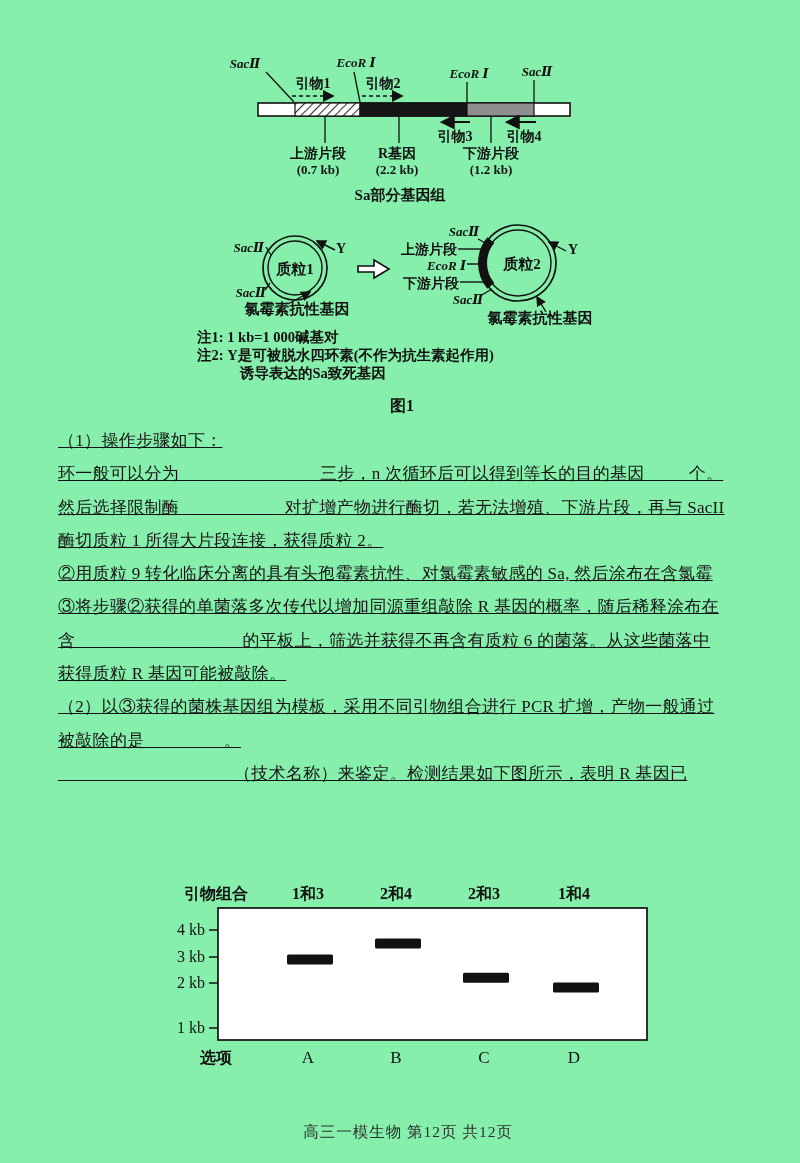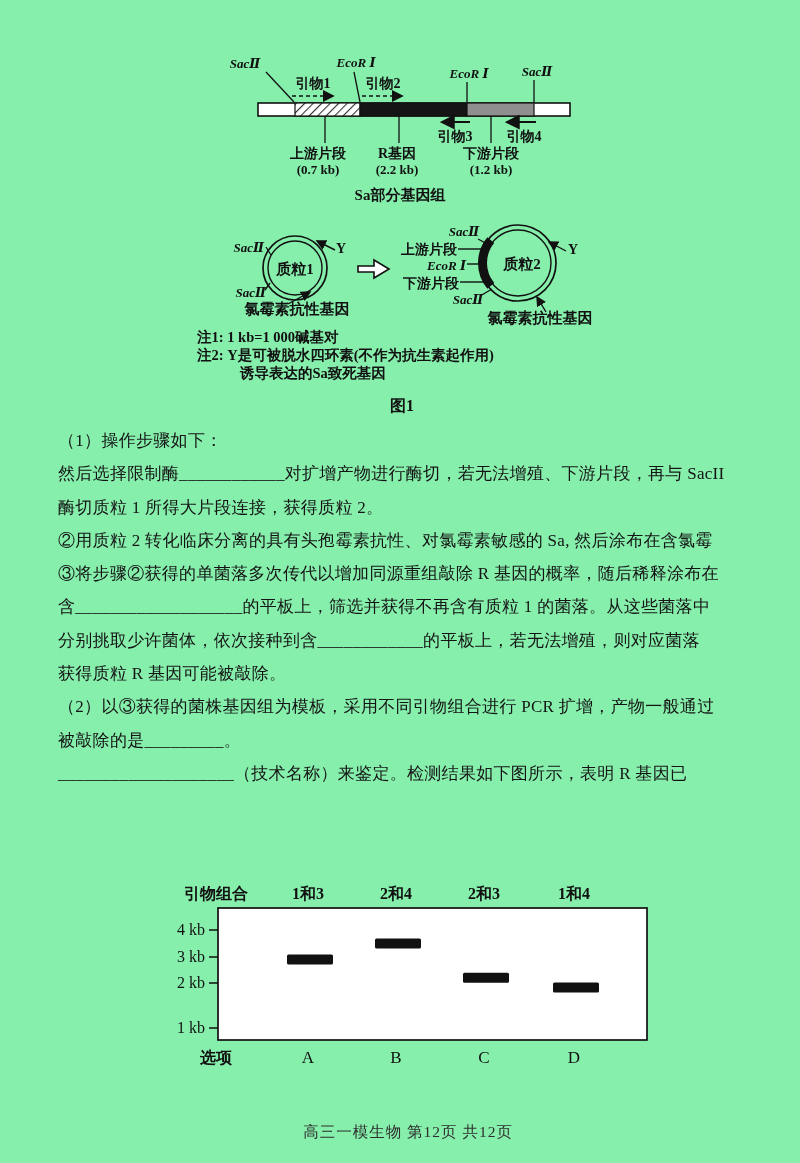--- a/index.html
+++ b/index.html
@@ -14,21 +14,21 @@
     padding-left:16px;
   }
   svg text{fill:#111;}
   .fig-cn{font-family:"Liberation Serif","DejaVu Serif",serif;font-weight:bold;font-size:14px;}
   .fig-cn-lg{font-family:"Liberation Serif","DejaVu Serif",serif;font-weight:bold;font-size:15px;}
   .fig-enz{font-family:"Liberation Serif","DejaVu Serif",serif;font-weight:bold;font-style:italic;font-size:13px;}
   .fig-size{font-family:"Liberation Serif","DejaVu Serif",serif;font-weight:bold;font-size:13px;}
   .fig-note{font-family:"Liberation Serif","DejaVu Serif",serif;font-weight:bold;font-size:14.5px;}
   .body-text{
     position:absolute;left:58px;top:424px;width:706px;
-    font-size:17px;letter-spacing:.3px;
+    font-size:17px;letter-spacing:.3px;text-decoration:underline;
   }
   .body-text .line{
     line-height:33.3px;height:33.3px;white-space:nowrap;
   }
   .gel-tick{font-size:16px;}
   .gel-head{font-size:16px;font-weight:bold;}
   .gel-opt{font-size:17px;}
   .footer{
     position:absolute;left:0;top:1122px;width:100%;
     text-align:center;font-size:15.5px;color:#2e2e2e;letter-spacing:1px;
@@ -127,26 +127,26 @@
       <text class="fig-note" x="197" y="342" text-anchor="start">注1: 1 kb=1 000碱基对</text>
       <text class="fig-note" x="197" y="360" text-anchor="start">注2: Y是可被脱水四环素(不作为抗生素起作用)</text>
       <text class="fig-note" x="240" y="378" text-anchor="start">诱导表达的Sa致死基因</text>
     </g>
 
     <text x="402" y="411" text-anchor="middle" style="font-weight:bold;font-size:16px;">图1</text>
   </svg>
 
   <div class="body-text">
     <div class="line">（1）操作步骤如下：</div>
+    <div class="line">环一般可以分为________________三步，n 次循环后可以得到等长的目的基因_____个。</div>
     <div class="line">然后选择限制酶____________对扩增产物进行酶切，若无法增殖、下游片段，再与 SacII</div>
     <div class="line">酶切质粒 1 所得大片段连接，获得质粒 2。</div>
-    <div class="line">②用质粒 2 转化临床分离的具有头孢霉素抗性、对氯霉素敏感的 Sa, 然后涂布在含氯霉</div>
+    <div class="line">②用质粒 9 转化临床分离的具有头孢霉素抗性、对氯霉素敏感的 Sa, 然后涂布在含氯霉</div>
     <div class="line">③将步骤②获得的单菌落多次传代以增加同源重组敲除 R 基因的概率，随后稀释涂布在</div>
-    <div class="line">含___________________的平板上，筛选并获得不再含有质粒 1 的菌落。从这些菌落中</div>
-    <div class="line">分别挑取少许菌体，依次接种到含____________的平板上，若无法增殖，则对应菌落</div>
+    <div class="line">含___________________的平板上，筛选并获得不再含有质粒 6 的菌落。从这些菌落中</div>
     <div class="line">获得质粒 R 基因可能被敲除。</div>
     <div class="line">（2）以③获得的菌株基因组为模板，采用不同引物组合进行 PCR 扩增，产物一般通过</div>
     <div class="line">被敲除的是_________。</div>
     <div class="line">____________________（技术名称）来鉴定。检测结果如下图所示，表明 R 基因已</div>
   </div>
 
   <svg id="gel-svg" width="520" height="205" viewBox="0 0 520 205" style="position:absolute;left:150px;top:875px;">
     <g>
       <text class="gel-head" x="66" y="24" text-anchor="middle">引物组合</text>
       <text class="gel-head" x="158" y="24" text-anchor="middle">1和3</text>

